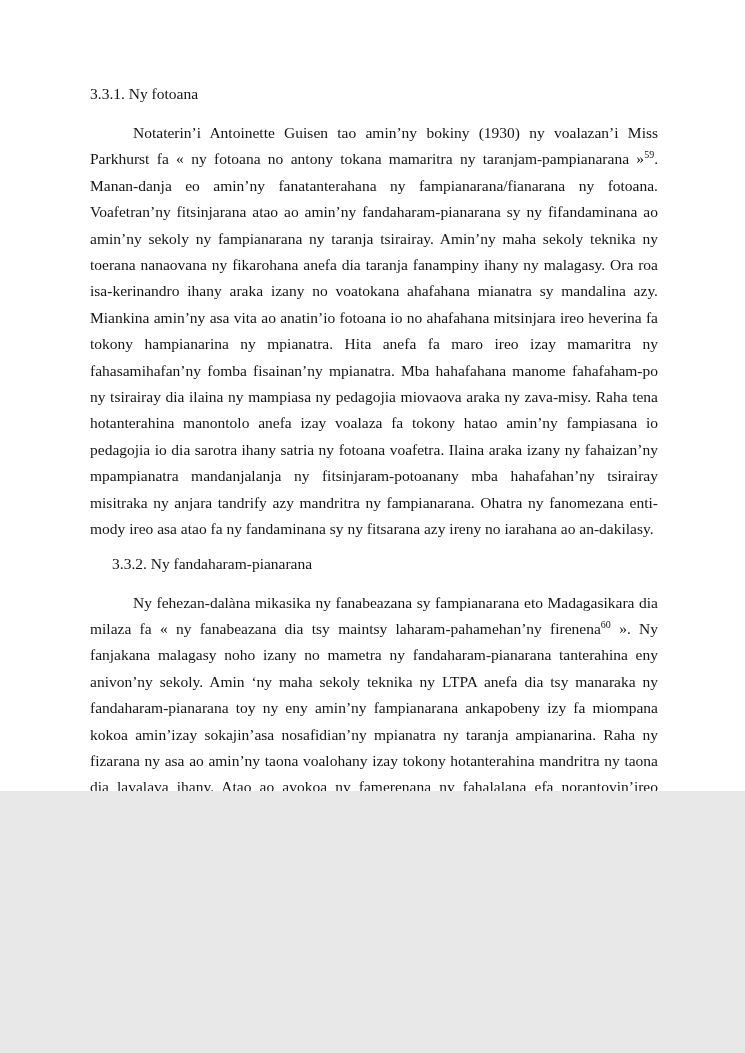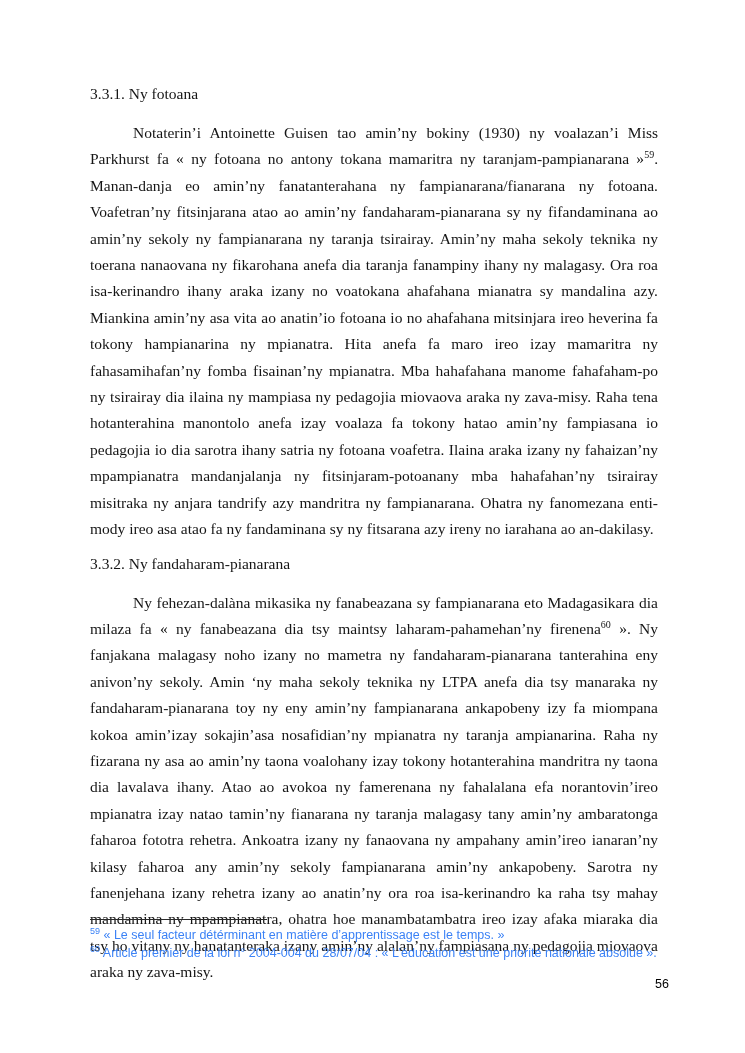--- a/index.html
+++ b/index.html
@@ -1,39 +1,40 @@
 <!DOCTYPE html>
 <html><head>
 <meta charset="utf-8">
 <style>
   html, body { margin: 0; padding: 0; background: #e8e8e8; }
   .page {
     position: relative;
     width: 745px;
-    height: 1053px;
+    height: 791px;
     margin: 0 auto;
     background: #ffffff;
     font-family: "Liberation Serif", serif;
     color: #151515;
     overflow: hidden;
   }
   .content {
     position: absolute;
     left: 90px;
     top: 84px;
     width: 568px;
   }
   .section-heading {
     font-size: 15.5px;
     font-weight: normal;
     line-height: 20px;
     margin: 0 0 9px 0;
   }
   .section-heading.second {
     margin-top: 11px;
+    margin-left: 22px;
   }
   .para {
     font-size: 15.5px;
     line-height: 26.4px;
     text-align: justify;
     text-indent: 43px;
     margin: 16px 0 10px 0;
   }
   sup.ref {
     font-size: 10px;

